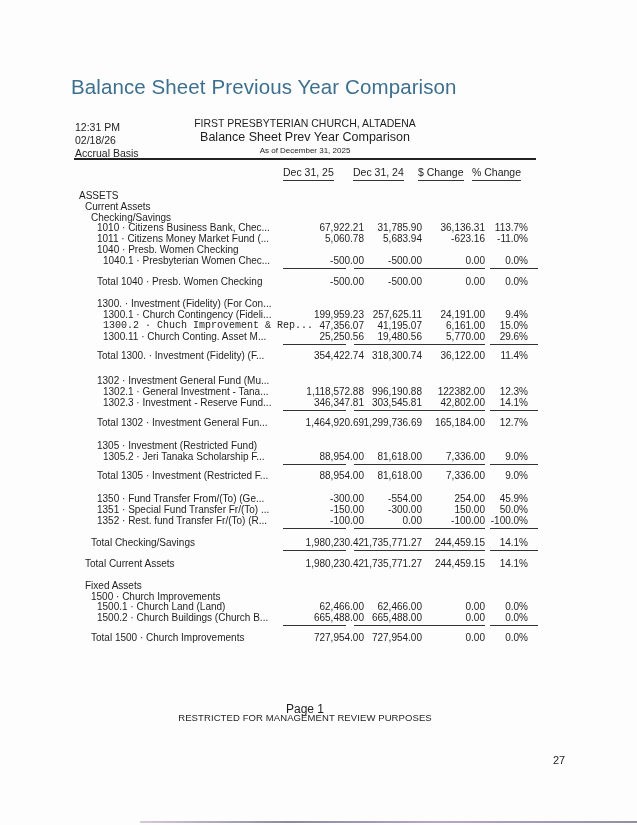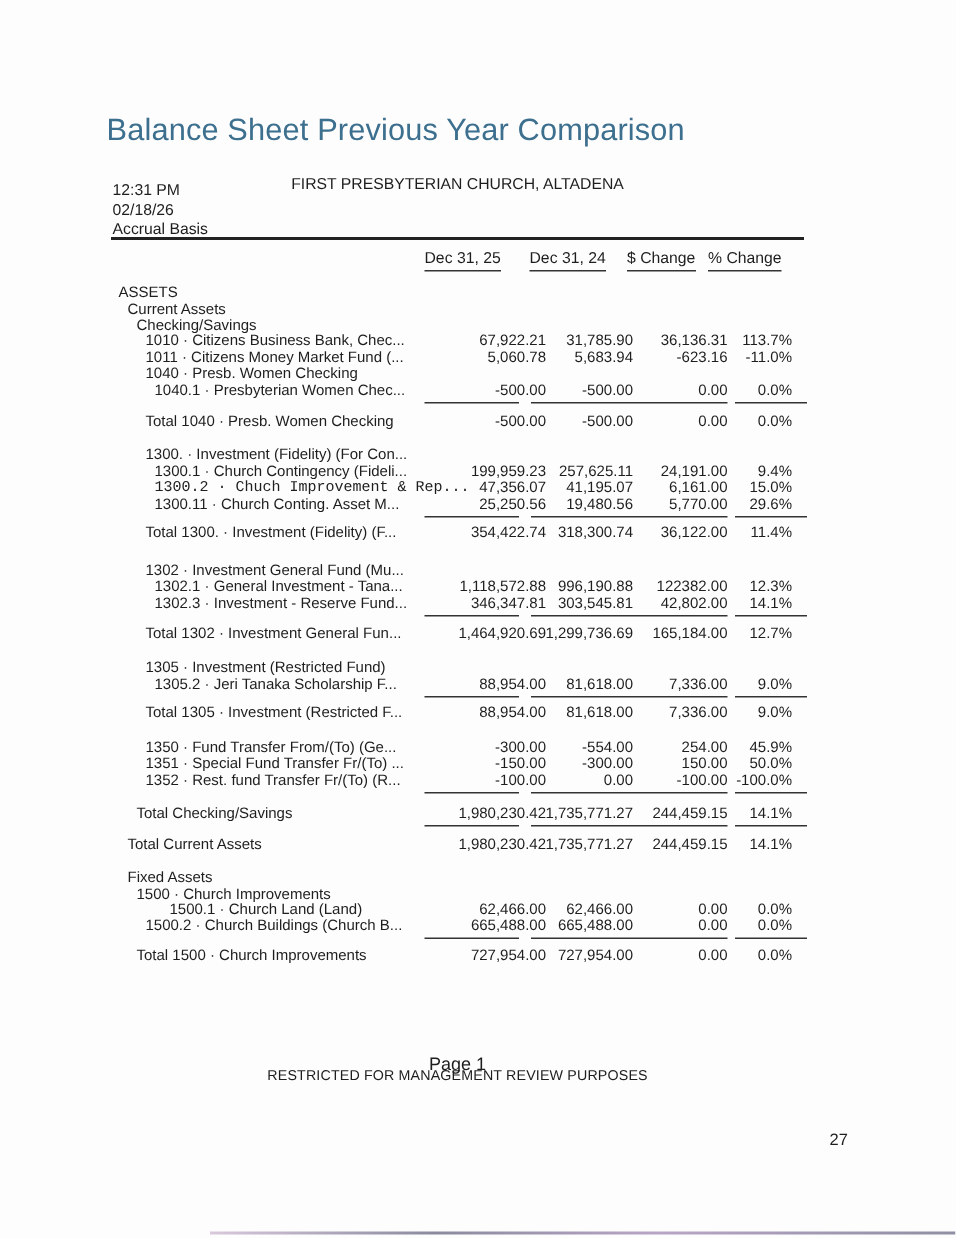--- a/index.html
+++ b/index.html
@@ -39,20 +39,22 @@
 <div class="doc-title">Balance Sheet Previous Year Comparison</div>
 
 <div class="hdr-left">
   <div>12:31 PM</div>
   <div>02/18/26</div>
   <div>Accrual Basis</div>
 </div>
 
 <div class="hdr-center">
   <div class="hdr-company">FIRST PRESBYTERIAN CHURCH, ALTADENA</div>
+  <div class="hdr-report">Balance Sheet Prev Year Comparison</div>
+  <div class="hdr-asof">As of December 31, 2025</div>
 </div>
 
 <div class="hdr-rule"></div>
 
 <div class="colhdr" style="left:283px;"><span>Dec 31, 25</span></div>
 <div class="colhdr" style="left:353px;"><span>Dec 31, 24</span></div>
 <div class="colhdr" style="left:418px;"><span>$ Change</span></div>
 <div class="colhdr" style="left:472px;"><span>% Change</span></div>
 
 <div id="table-body">
@@ -227,21 +229,21 @@
       <span class="num c3">244,459.15</span>
       <span class="num c4">14.1%</span>
     </div>
     <div class="row" style="top: 580px;">
       <span class="lbl" style="left: 85px;">Fixed Assets</span>
     </div>
     <div class="row" style="top: 591px;">
       <span class="lbl" style="left: 91px;">1500 · Church Improvements</span>
     </div>
     <div class="row" style="top: 601px;">
-      <span class="lbl" style="left: 97px; margin-left: 16px;">1500.1 · Church Land (Land)</span>
+      <span class="lbl" style="left: 97px;">1500.1 · Church Land (Land)</span>
       <span class="num c1">62,466.00</span>
       <span class="num c2">62,466.00</span>
       <span class="num c3">0.00</span>
       <span class="num c4">0.0%</span>
     </div>
     <div class="row" style="top: 612px;">
       <span class="lbl" style="left: 97px;">1500.2 · Church Buildings (Church B...</span>
       <span class="num c1">665,488.00</span>
       <span class="num c2">665,488.00</span>
       <span class="num c3">0.00</span>

